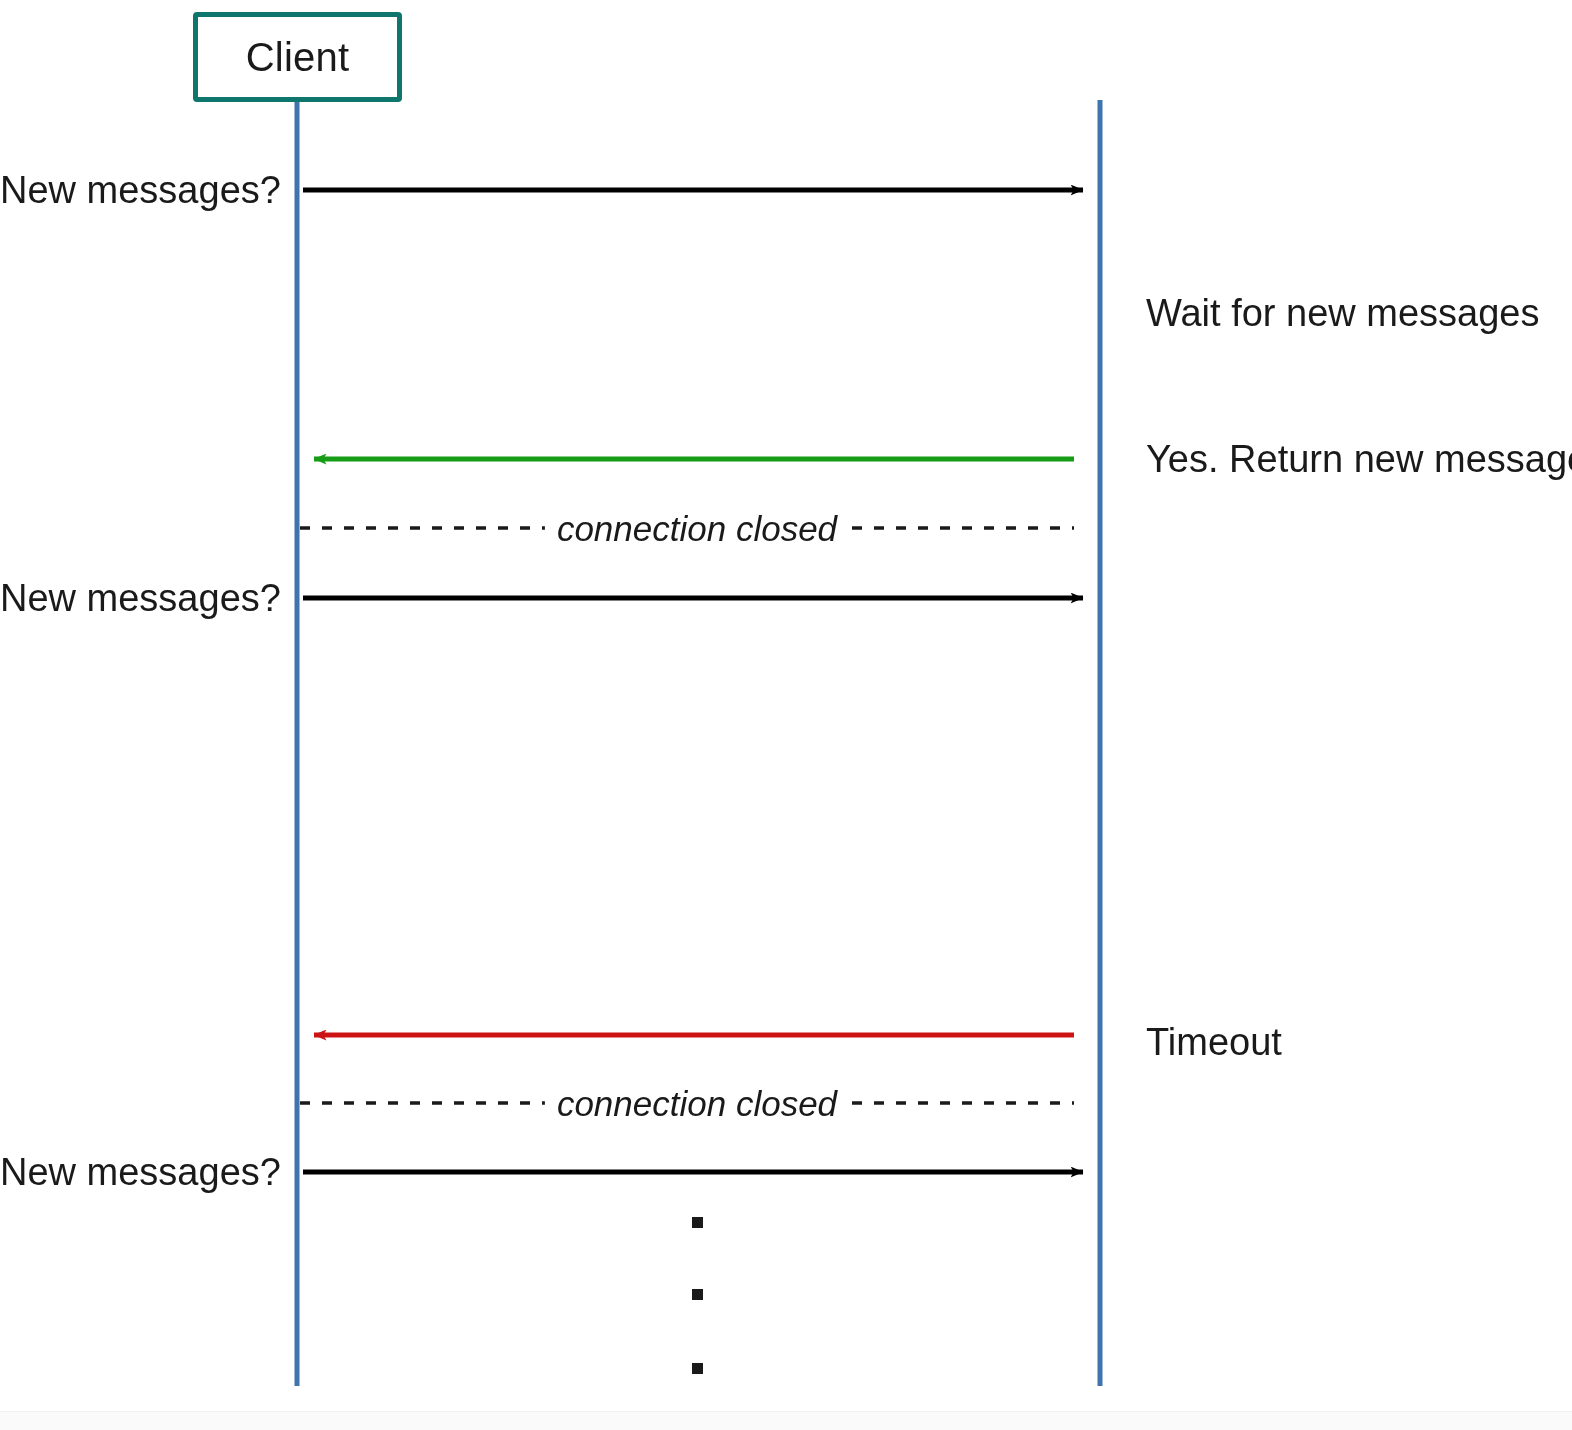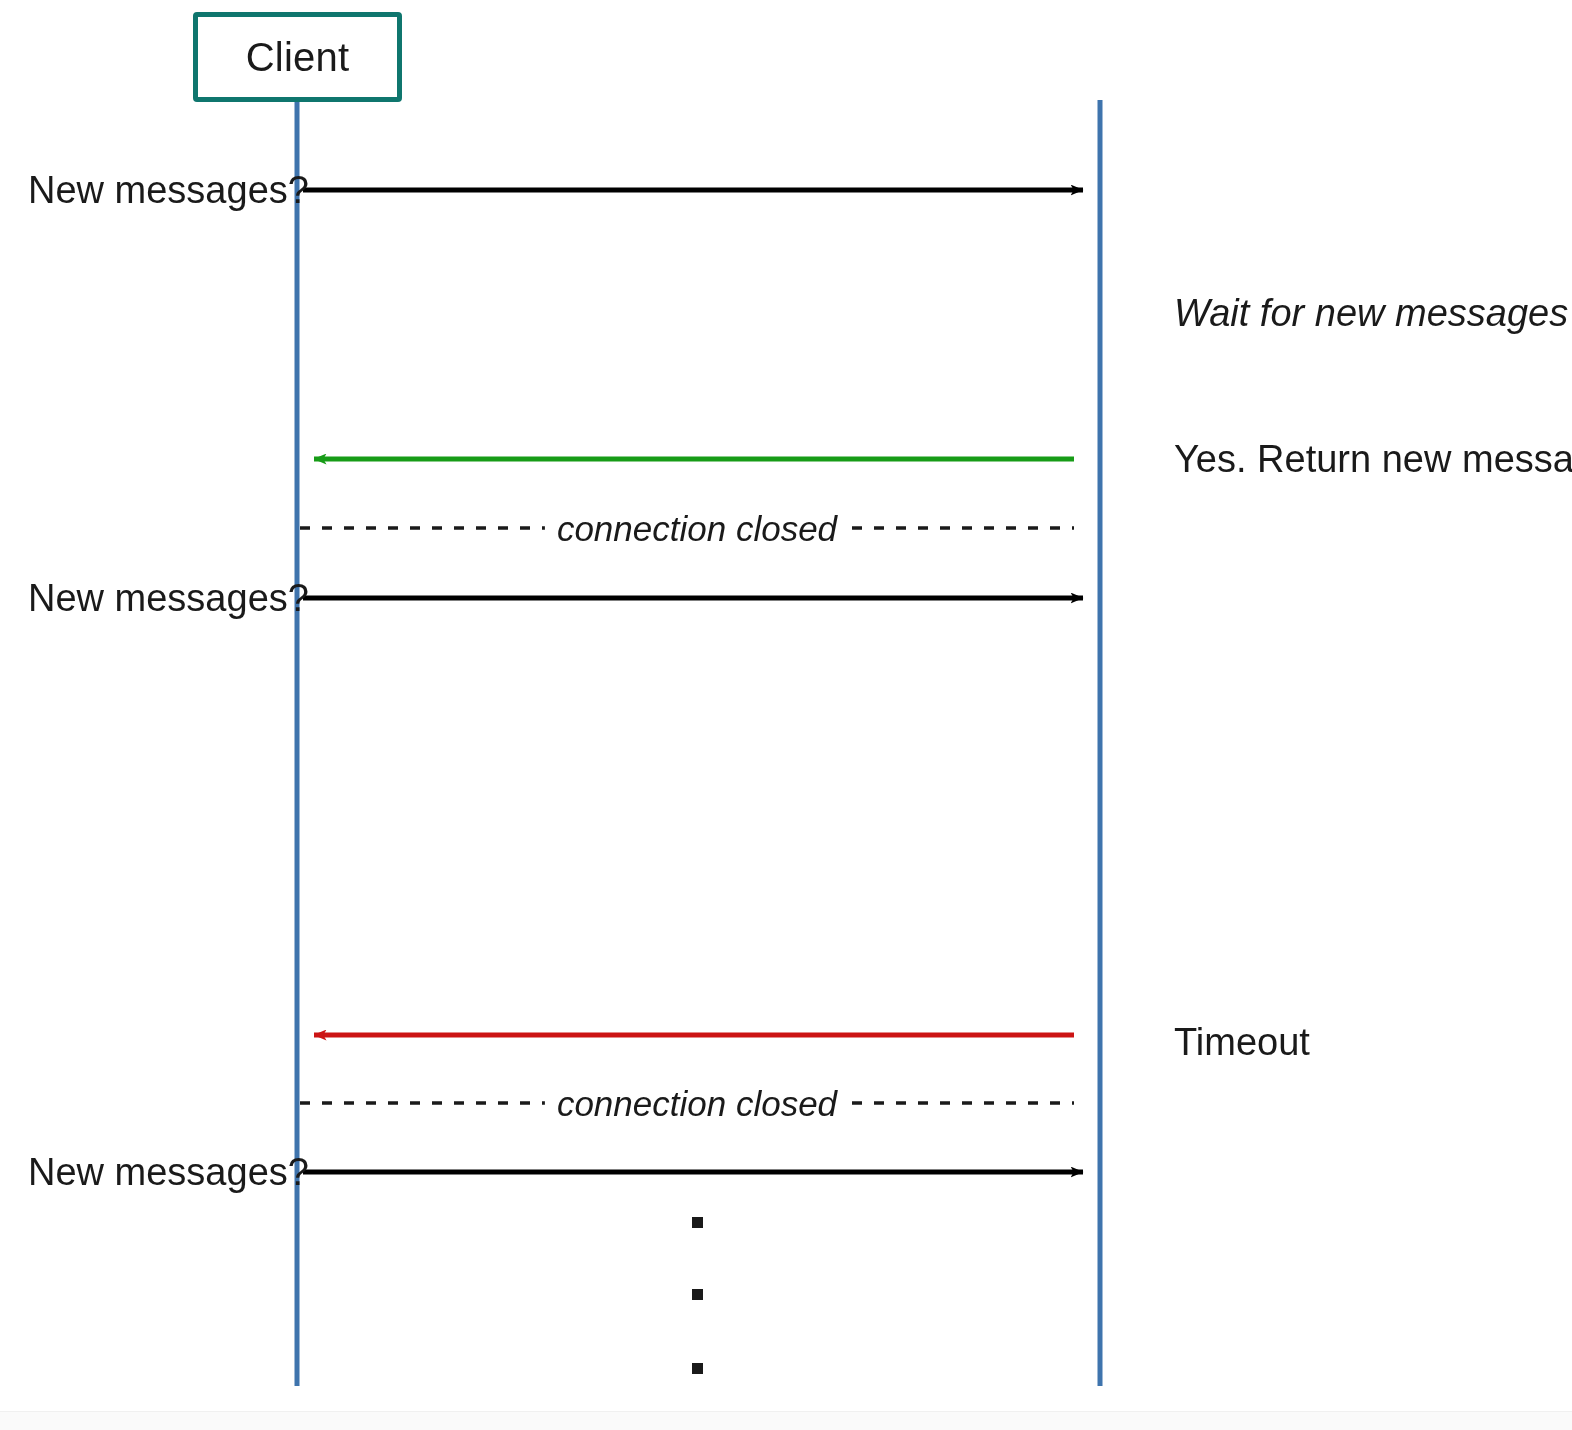--- a/index.html
+++ b/index.html
@@ -51,21 +51,20 @@
     letter-spacing: 0.2px;
   }
   
   .msg-label {
     position: absolute;
     font-family: "Liberation Sans", sans-serif;
     font-size: 38px;
     color: #1a1a1a;
     white-space: nowrap;
     line-height: 1;
-    padding-left: 28px;
   }
   .msg-label.left {
     text-align: right;
     transform: translateY(-50%);
   }
   .msg-label.right {
     text-align: left;
     transform: translateY(-50%);
   }
   .inline-dash-label {
@@ -125,21 +124,21 @@
     </g>
   </svg>
 
   <div class="participant-box" style="left:193px; top:12px; width:209px; height:90px;">
     <span class="participant-label">Client</span>
   </div>
 
 
   <div class="msg-label left" style="left:0px; top:190px; width:268px;">New messages?</div>
 
-  <div class="msg-label right" style="left:1146px; top:313px;font-style:italic;">Wait for new messages</div>
+  <div class="msg-label right" style="left:1146px; top:313px;">Wait for new messages</div>
 
   <div class="msg-label right" style="left:1146px; top:459px;">Yes. Return new messages</div>
 
   <div class="inline-dash-label" style="left:697px; top:528px;">connection closed</div>
 
   <div class="msg-label left" style="left:0px; top:598px; width:268px;">New messages?</div>
 
   <div class="msg-label right" style="left:1146px; top:1042px;">Timeout</div>
 
   <div class="inline-dash-label" style="left:697px; top:1103px;">connection closed</div>

